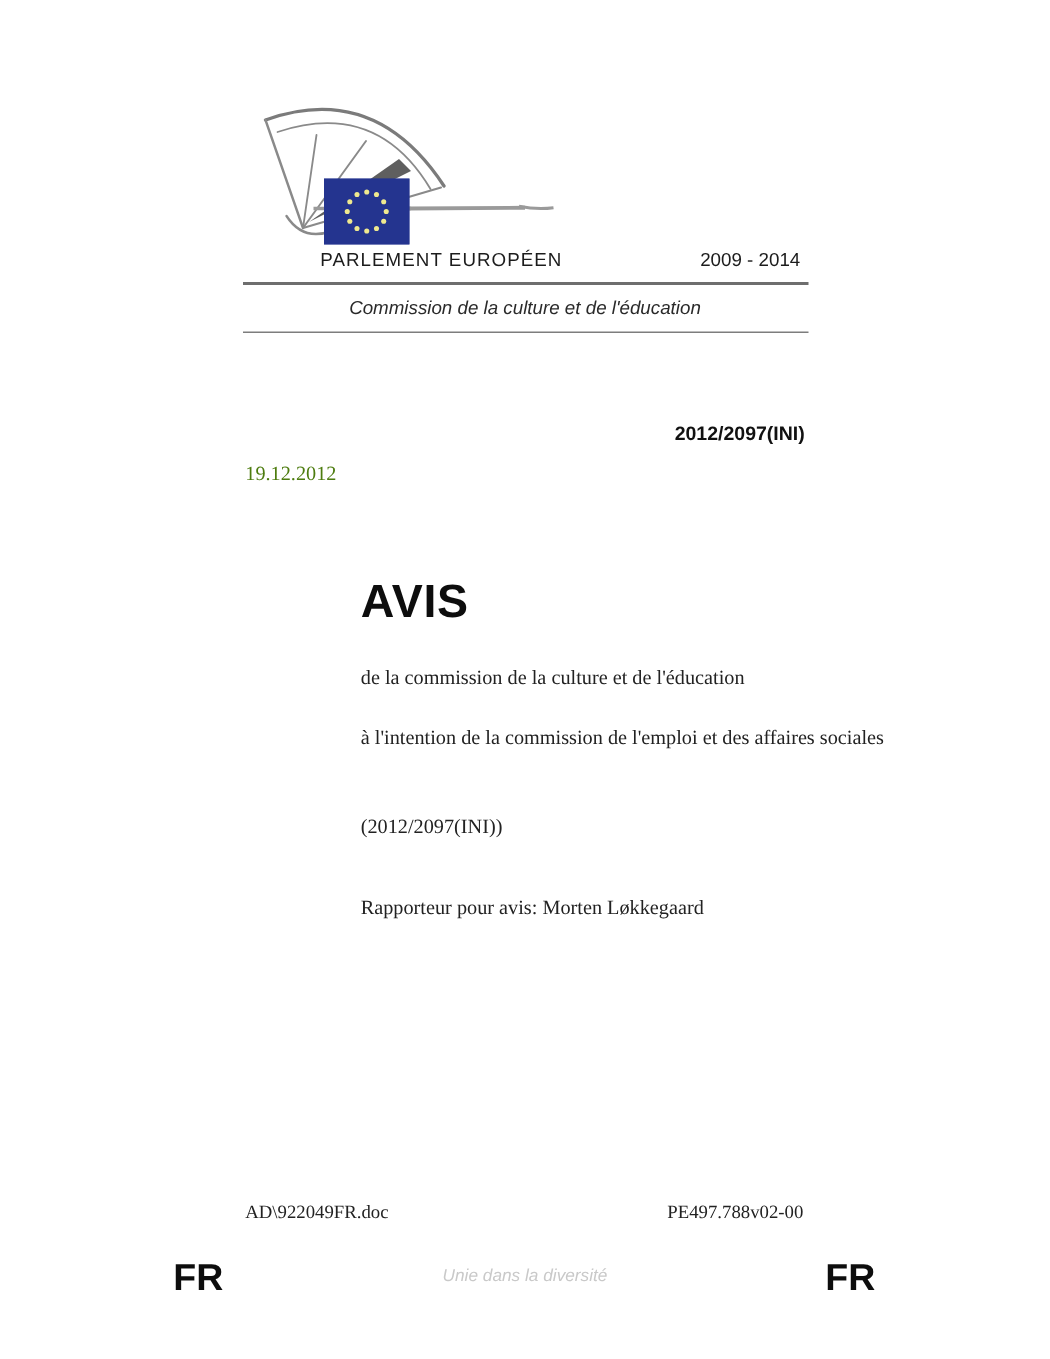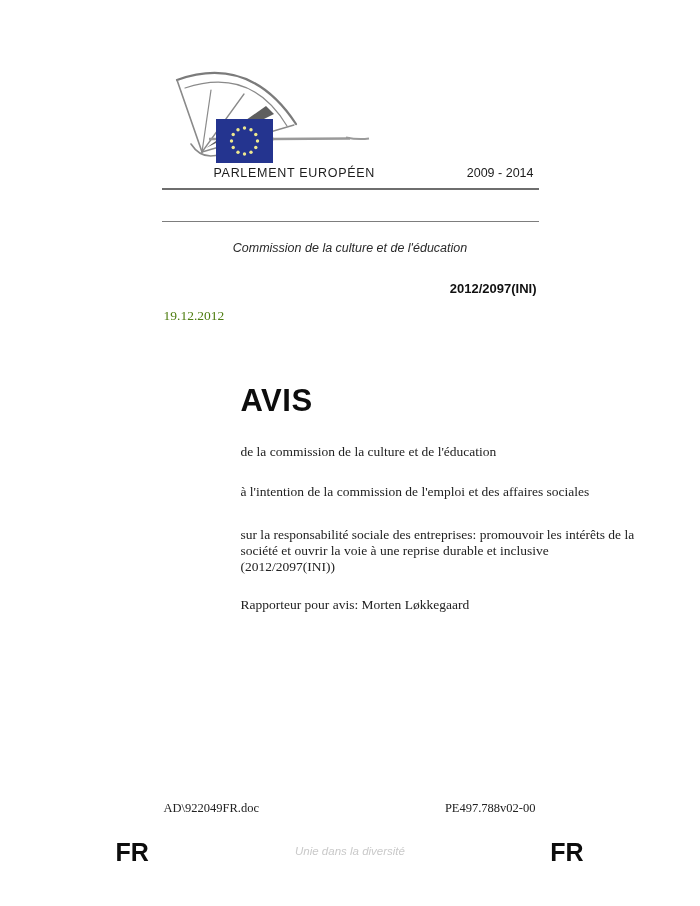--- a/index.html
+++ b/index.html
@@ -49,21 +49,20 @@
   }
   .rule-1 { top: 188px; height: 2px; }
   .committee {
     position: absolute;
     left: 103px; right: 103px;
     top: 198px;
     text-align: center;
     font-size: 12.5px;
     font-style: italic;
     color: #2a2a2a;
-    margin-top: 43px;
   }
   .rule-2 { top: 221px; height: 1px; background: #7d7d7d; }
 
   
   .reference {
     position: absolute;
     right: 105px; top: 281px;
     font-size: 13px;
     font-weight: bold;
     color: #111;
@@ -180,21 +179,21 @@
   <div class="rule rule-2"></div>
 
   <div class="reference sans">2012/2097(INI)</div>
   <div class="doc-date">19.12.2012</div>
 
   <h1 class="doc-title sans">AVIS</h1>
 
   <p class="body-par par-from">de la commission de la culture et de l'éducation</p>
   <p class="body-par par-to">à l'intention de la commission de l'emploi et des affaires sociales</p>
   <p class="body-par par-subject">
-    <span>sur la responsabilité sociale des entreprises: promouvoir les intérêts de la société et ouvrir la voie à une reprise durable et inclusive</span><br>
+    <br>
     <span>(2012/2097(INI))</span>
   </p>
   <p class="body-par par-rapporteur">Rapporteur pour avis: Morten Løkkegaard</p>
 
   <div class="footer-doc-ref">AD\922049FR.doc</div>
   <div class="footer-pe-ref">PE497.788v02-00</div>
 
   <div class="lang-badge lang-left sans">FR</div>
   <div class="motto sans">Unie dans la diversité</div>
   <div class="lang-badge lang-right sans">FR</div>

